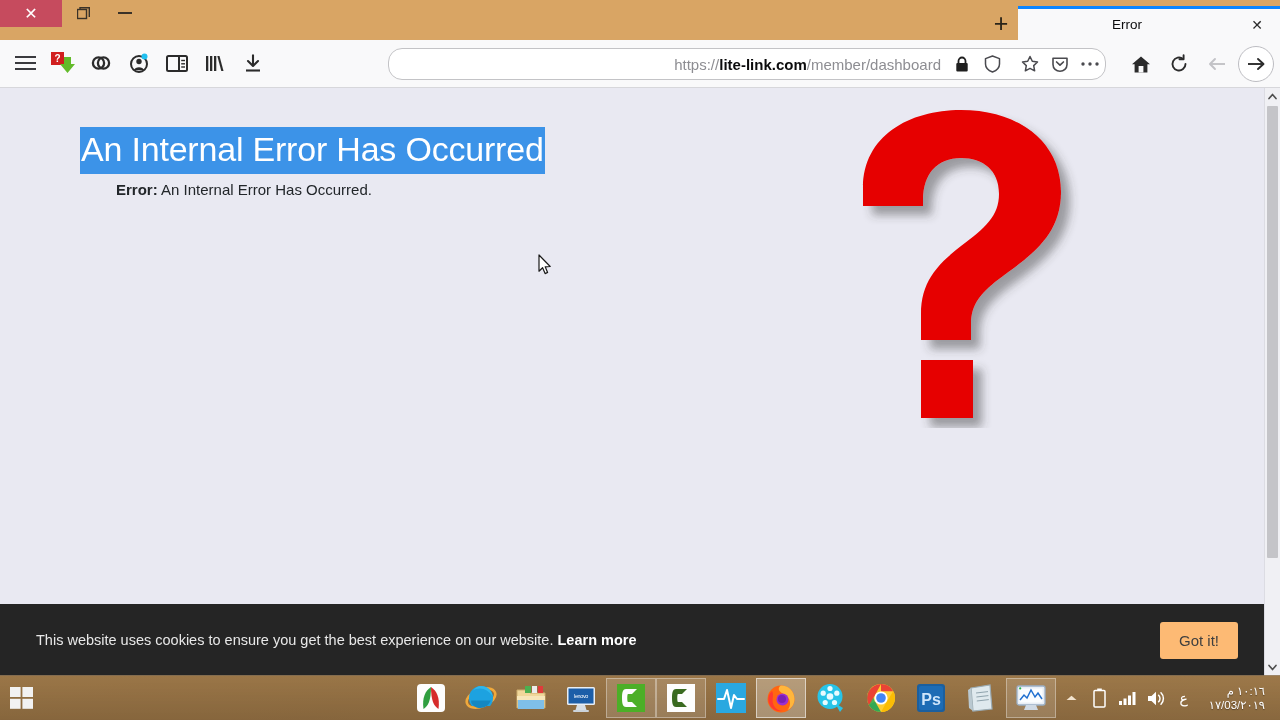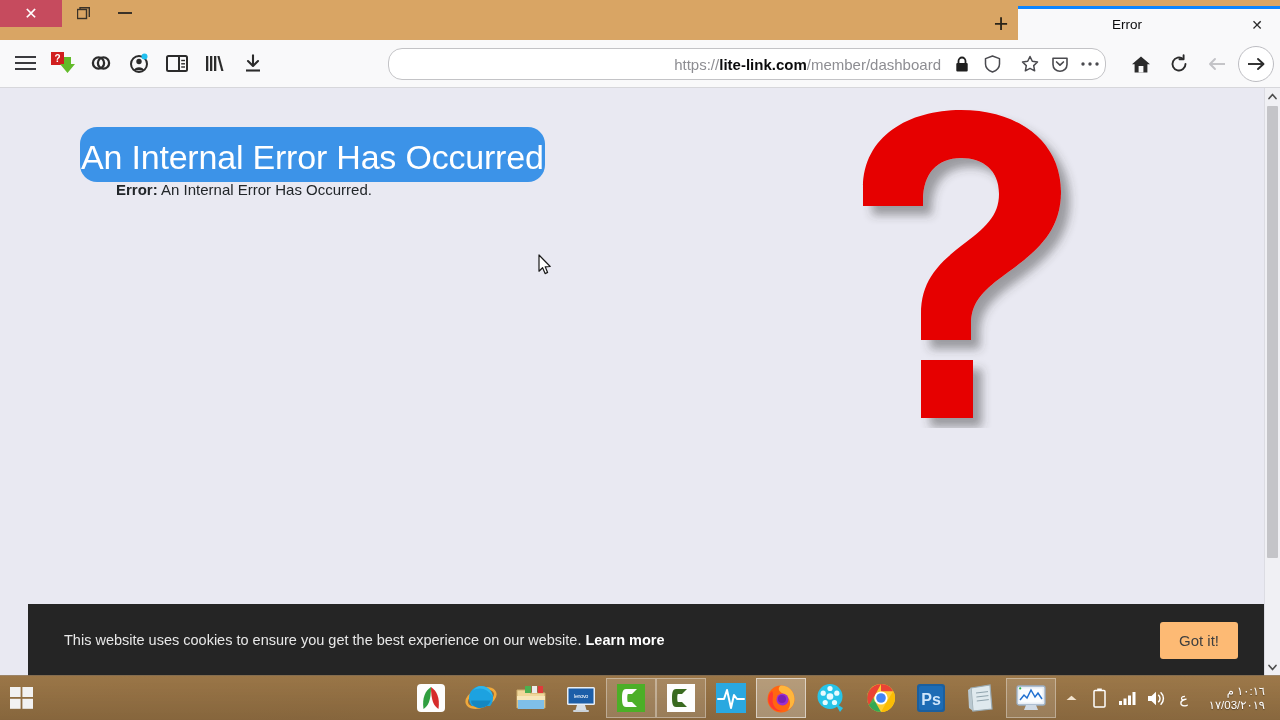--- a/index.html
+++ b/index.html
@@ -194,24 +194,23 @@
     right: 16px;
   }
   #err-heading {
     position: absolute;
     left: 80px; top: 39px;
     font-size: 34px;
     font-weight: 400;
     color: #fff;
     background: #3c93e8;
     line-height: 1.22;
-    padding: 10px 1px 4px 1px;
+    padding: 2px 1px 4px 1px;
     white-space: nowrap;
     letter-spacing: -0.2px;
-    border-radius: 17px;
   }
   #err-body {
     position: absolute;
     left: 80px; top: 93px;
     font-size: 15px;
     color: #22262a;
     margin-left: 36px;
   }
   #err-body .lbl { font-weight: bold; }
 
@@ -249,21 +248,20 @@
   
   #cookie-banner {
     position: absolute;
     left: 0; right: 16px; bottom: 0;
     height: 72px;
     background: #252525;
     display: flex;
     align-items: center;
     padding: 0 26px 0 36px;
     box-sizing: border-box;
-    margin-left: 28px;
   }
   #cookie-text {
     flex: 1;
     color: #e8e8e8;
     font-size: 14.5px;
   }
   #cookie-learn {
     color: #fff;
     font-weight: bold;
     text-decoration: none;

